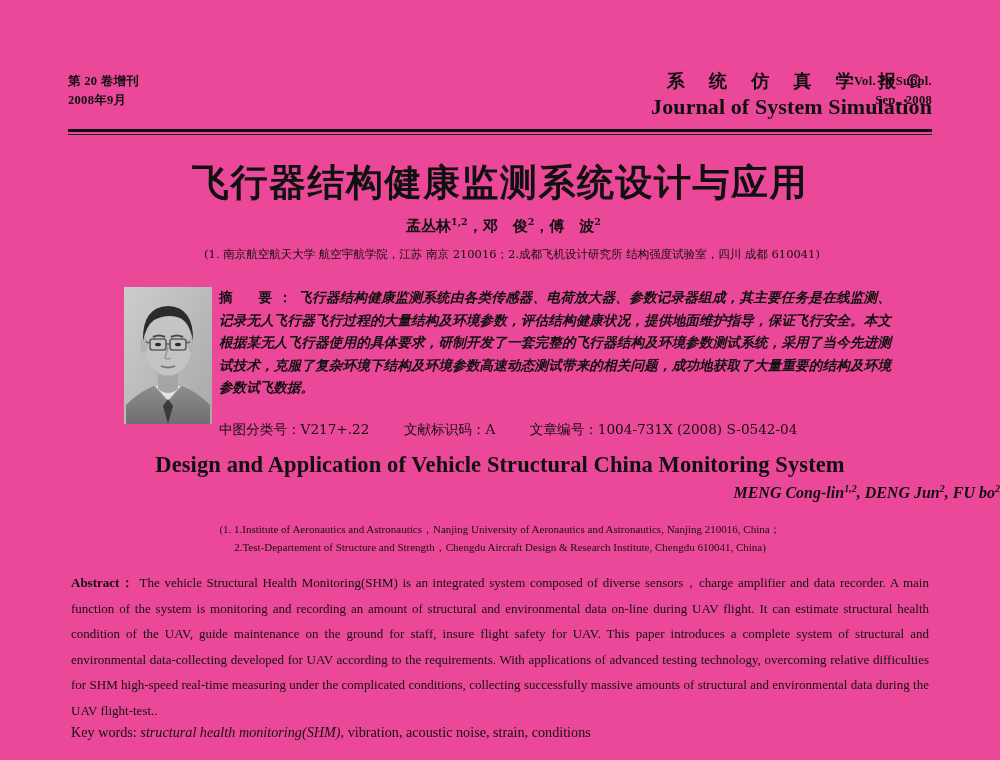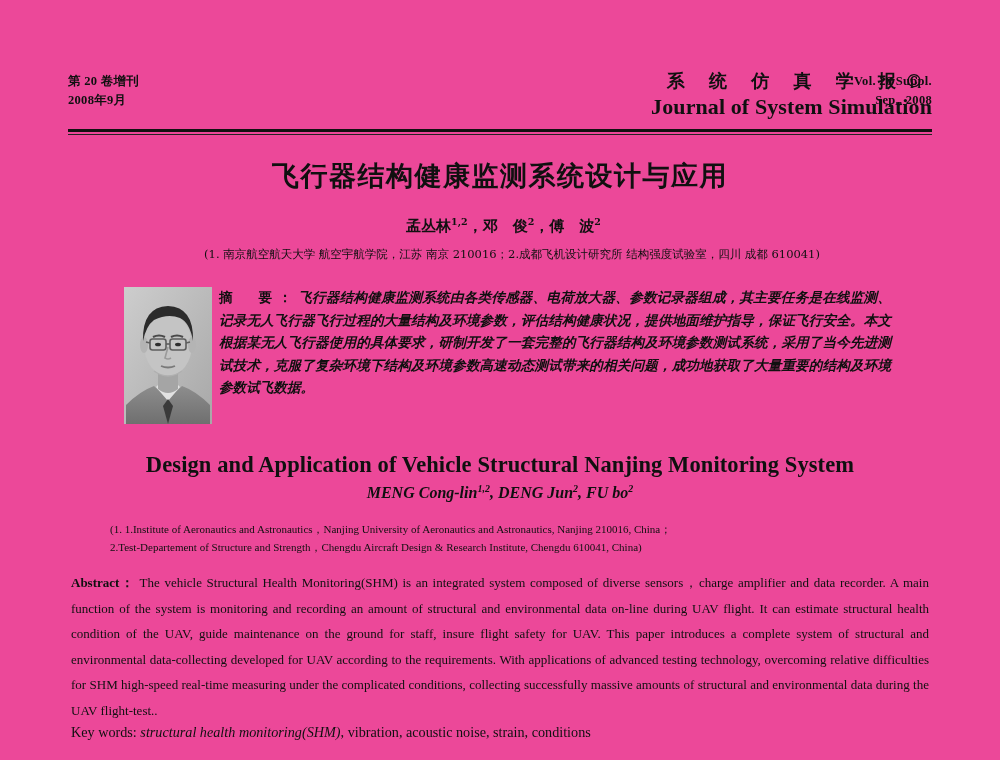--- a/index.html
+++ b/index.html
@@ -87,21 +87,21 @@
     height: 1px;
     background: #222;
   }
 
   
   .title-cn {
     position: absolute;
     left: 0; right: 0;
     top: 158px;
     text-align: center;
-    font-size: 27px;
+    font-size: 37px;
     font-weight: bold;
     letter-spacing: 1.5px;
     font-family: Liberation Mono, monospace;
   }
   .authors-cn {
     position: absolute;
     left: 0; right: 0;
     top: 216px;
     text-align: center;
     font-size: 15px;
@@ -179,33 +179,33 @@
     text-align: center;
     font-size: 22.5px;
     font-weight: bold;
     font-family: "Liberation Serif", serif;
     letter-spacing: 0.1px;
   }
   .authors-en {
     position: absolute;
     left: 0; right: 0;
     top: 483px;
-    text-align: center;
+    text-align: right;
     font-size: 16px;
     font-weight: bold;
     font-style: italic;
     font-family: "Liberation Serif", serif;
   }
   .authors-en sup { font-size: 10px; }
   .affil-en {
     position: absolute;
     left: 110px;
     width: 780px;
     top: 521px;
-    text-align: left;
+    text-align: center;
     font-size: 11px;
     line-height: 17.5px;
     font-family: "Liberation Serif", serif;
   }
 
   
   .abs-en {
     position: absolute;
     left: 71px;
     top: 570px;
@@ -305,22 +305,23 @@
 
       <path d="M30 84 Q44 94 58 84" stroke="#b0b0b0" stroke-width="1.4" fill="none"></path>
     </svg>
   </div>
 
   <div class="abs-cn">
     <span class="lbl">摘　要：</span><span>飞行器结构健康监测系统由各类传感器、电荷放大器、参数记录器组成，其主要任务是在线监测、记录无人飞行器飞行过程的大量结构及环境参数，评估结构健康状况，提供地面维护指导，保证飞行安全。本文根据某无人飞行器使用的具体要求，研制开发了一套完整的飞行器结构及环境参数测试系统，采用了当今先进测试技术，克服了复杂环境下结构及环境参数高速动态测试带来的相关问题，成功地获取了大量重要的结构及环境参数试飞数据。</span>
   </div>
 
 
-
-  <div class="title-en">Design and Application of Vehicle Structural Nanjing Monitoring System</div>
+  <div class="clc-cn">中图分类号：V217+.22        文献标识码：A        文章编号：1004-731X (2008) S-0542-04</div>
+
+  <div class="title-en">Design and Application of Vehicle Structural China Monitoring System</div>
 
   <div class="authors-en">
     <span>MENG Cong-lin</span><sup>1,2</sup><span>, DENG Jun</span><sup>2</sup><span>, FU bo</span><sup>2</sup>
   </div>
 
   <div class="affil-en">
     <div>(1. 1.Institute of Aeronautics and Astronautics，Nanjing University of Aeronautics and Astronautics, Nanjing 210016, China；</div>
     <div>2.Test-Departement of Structure and Strength，Chengdu Aircraft Design &amp; Research Institute, Chengdu 610041, China)</div>
   </div>
 

